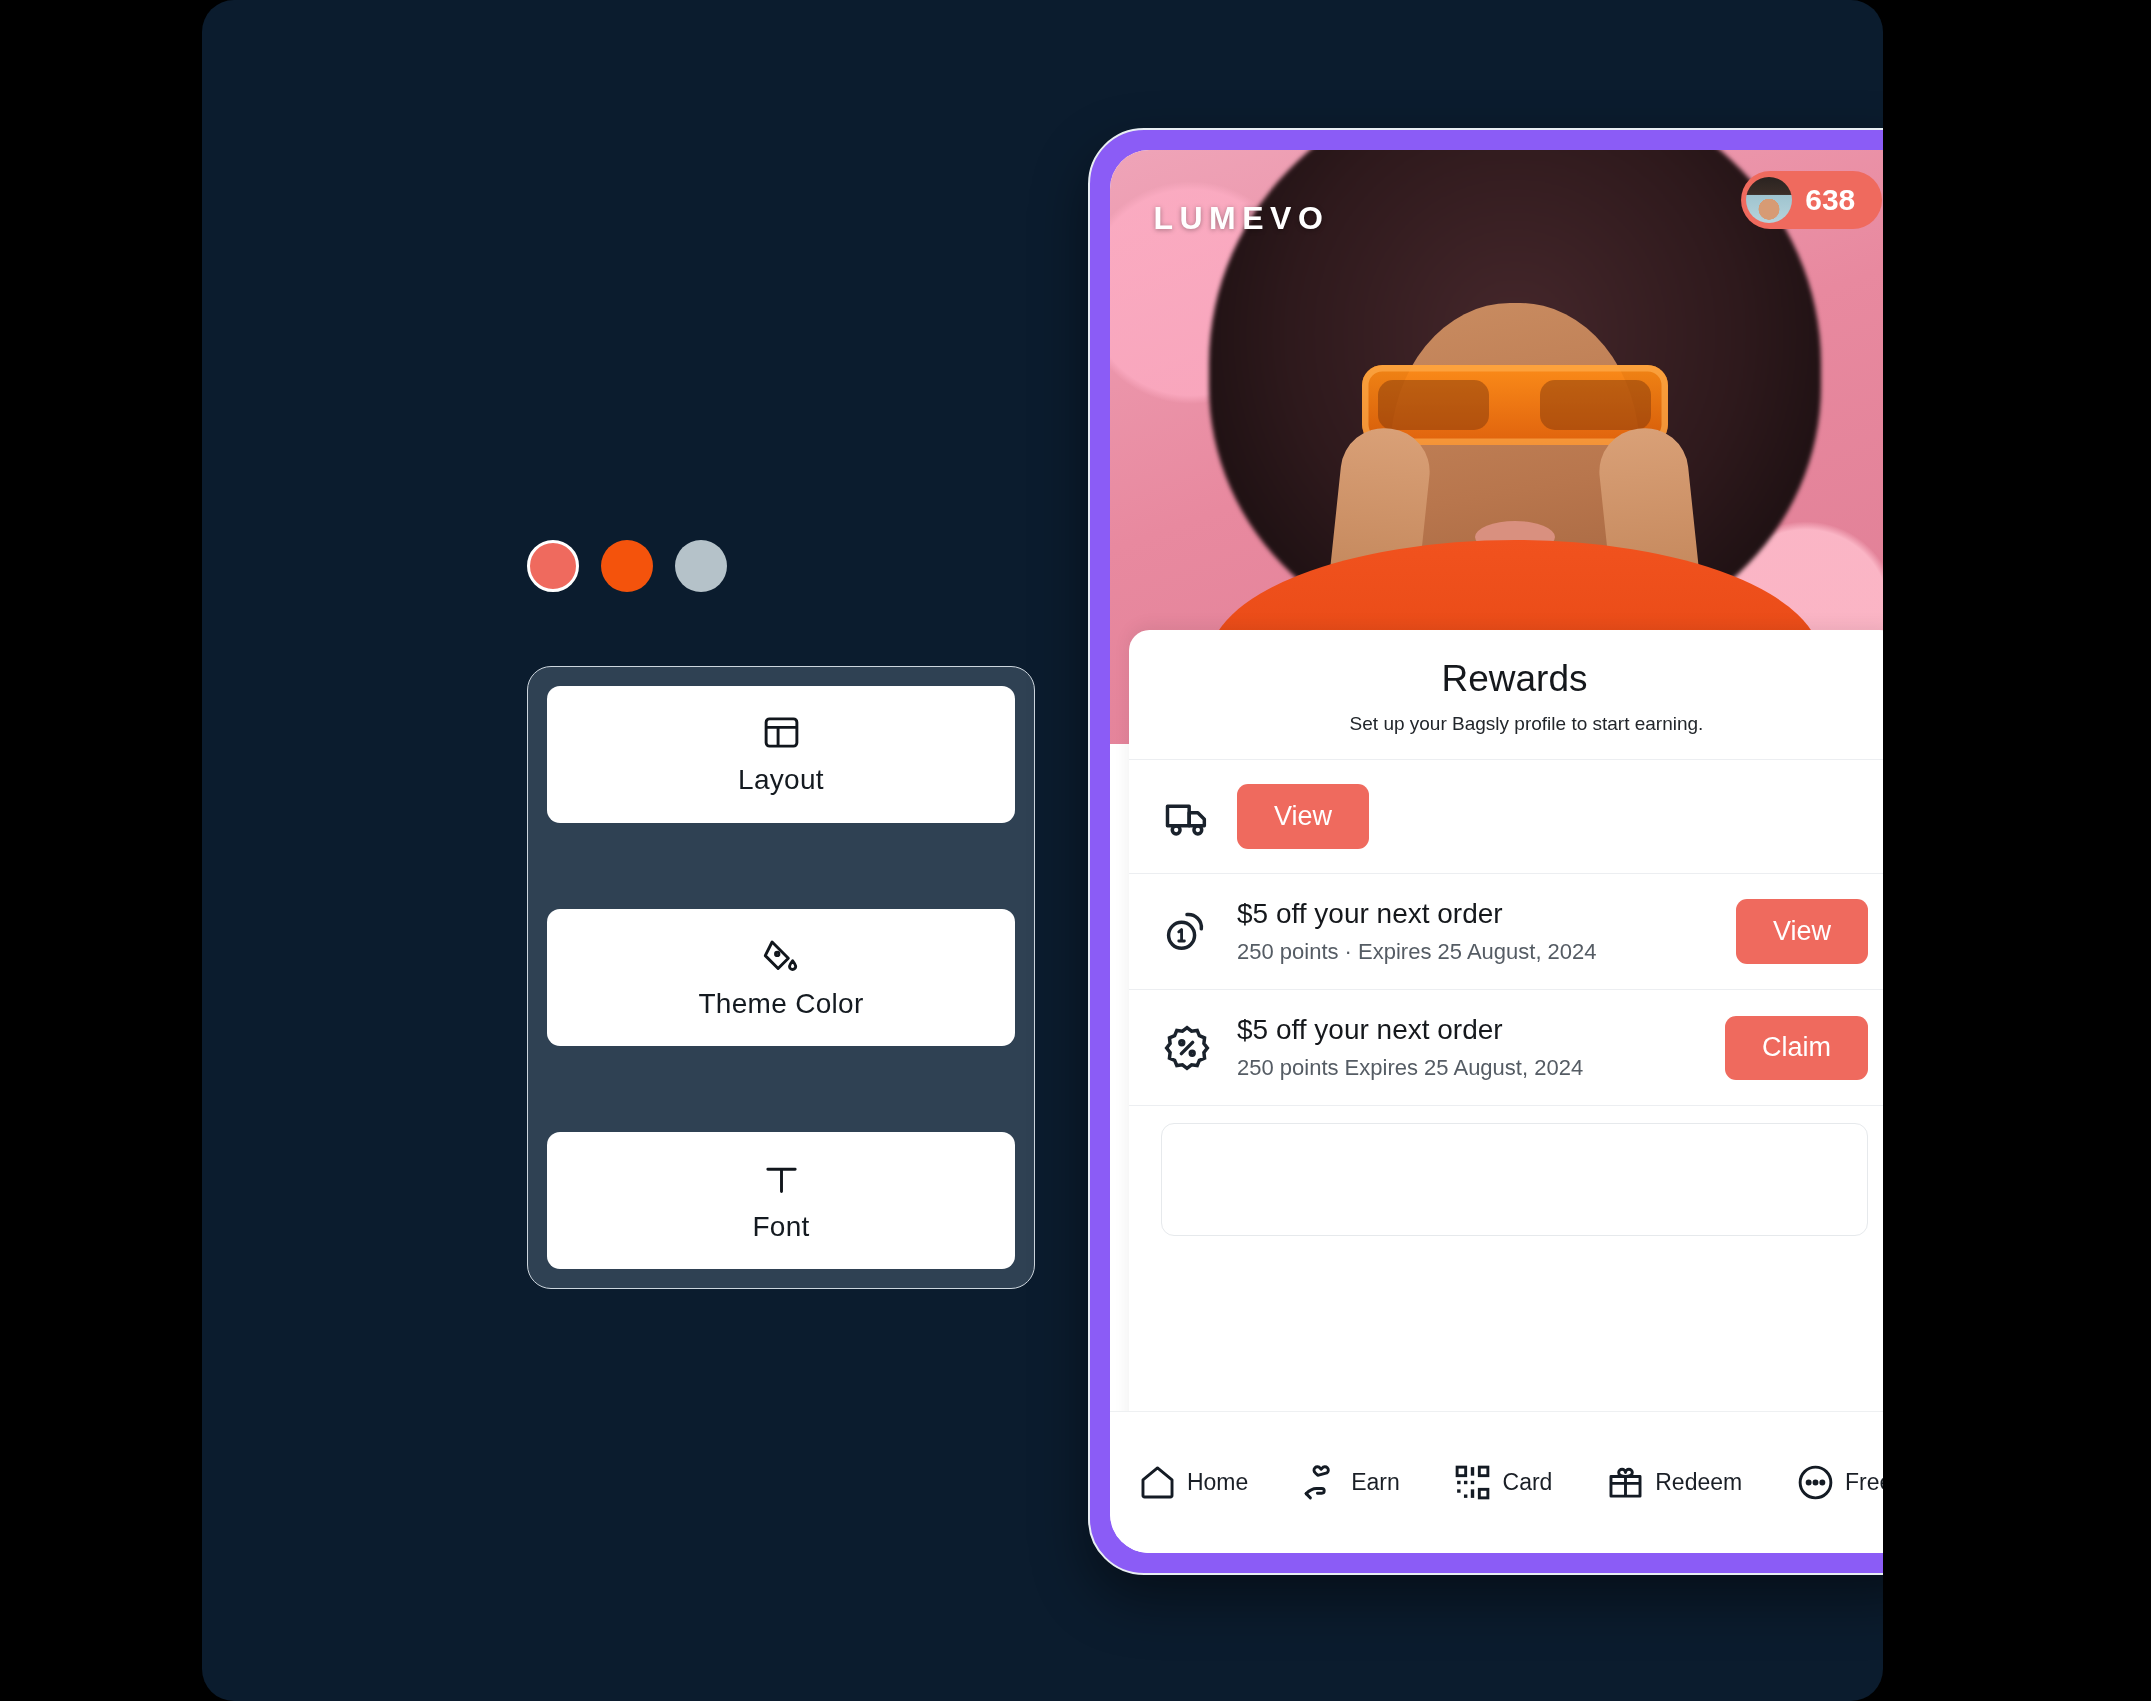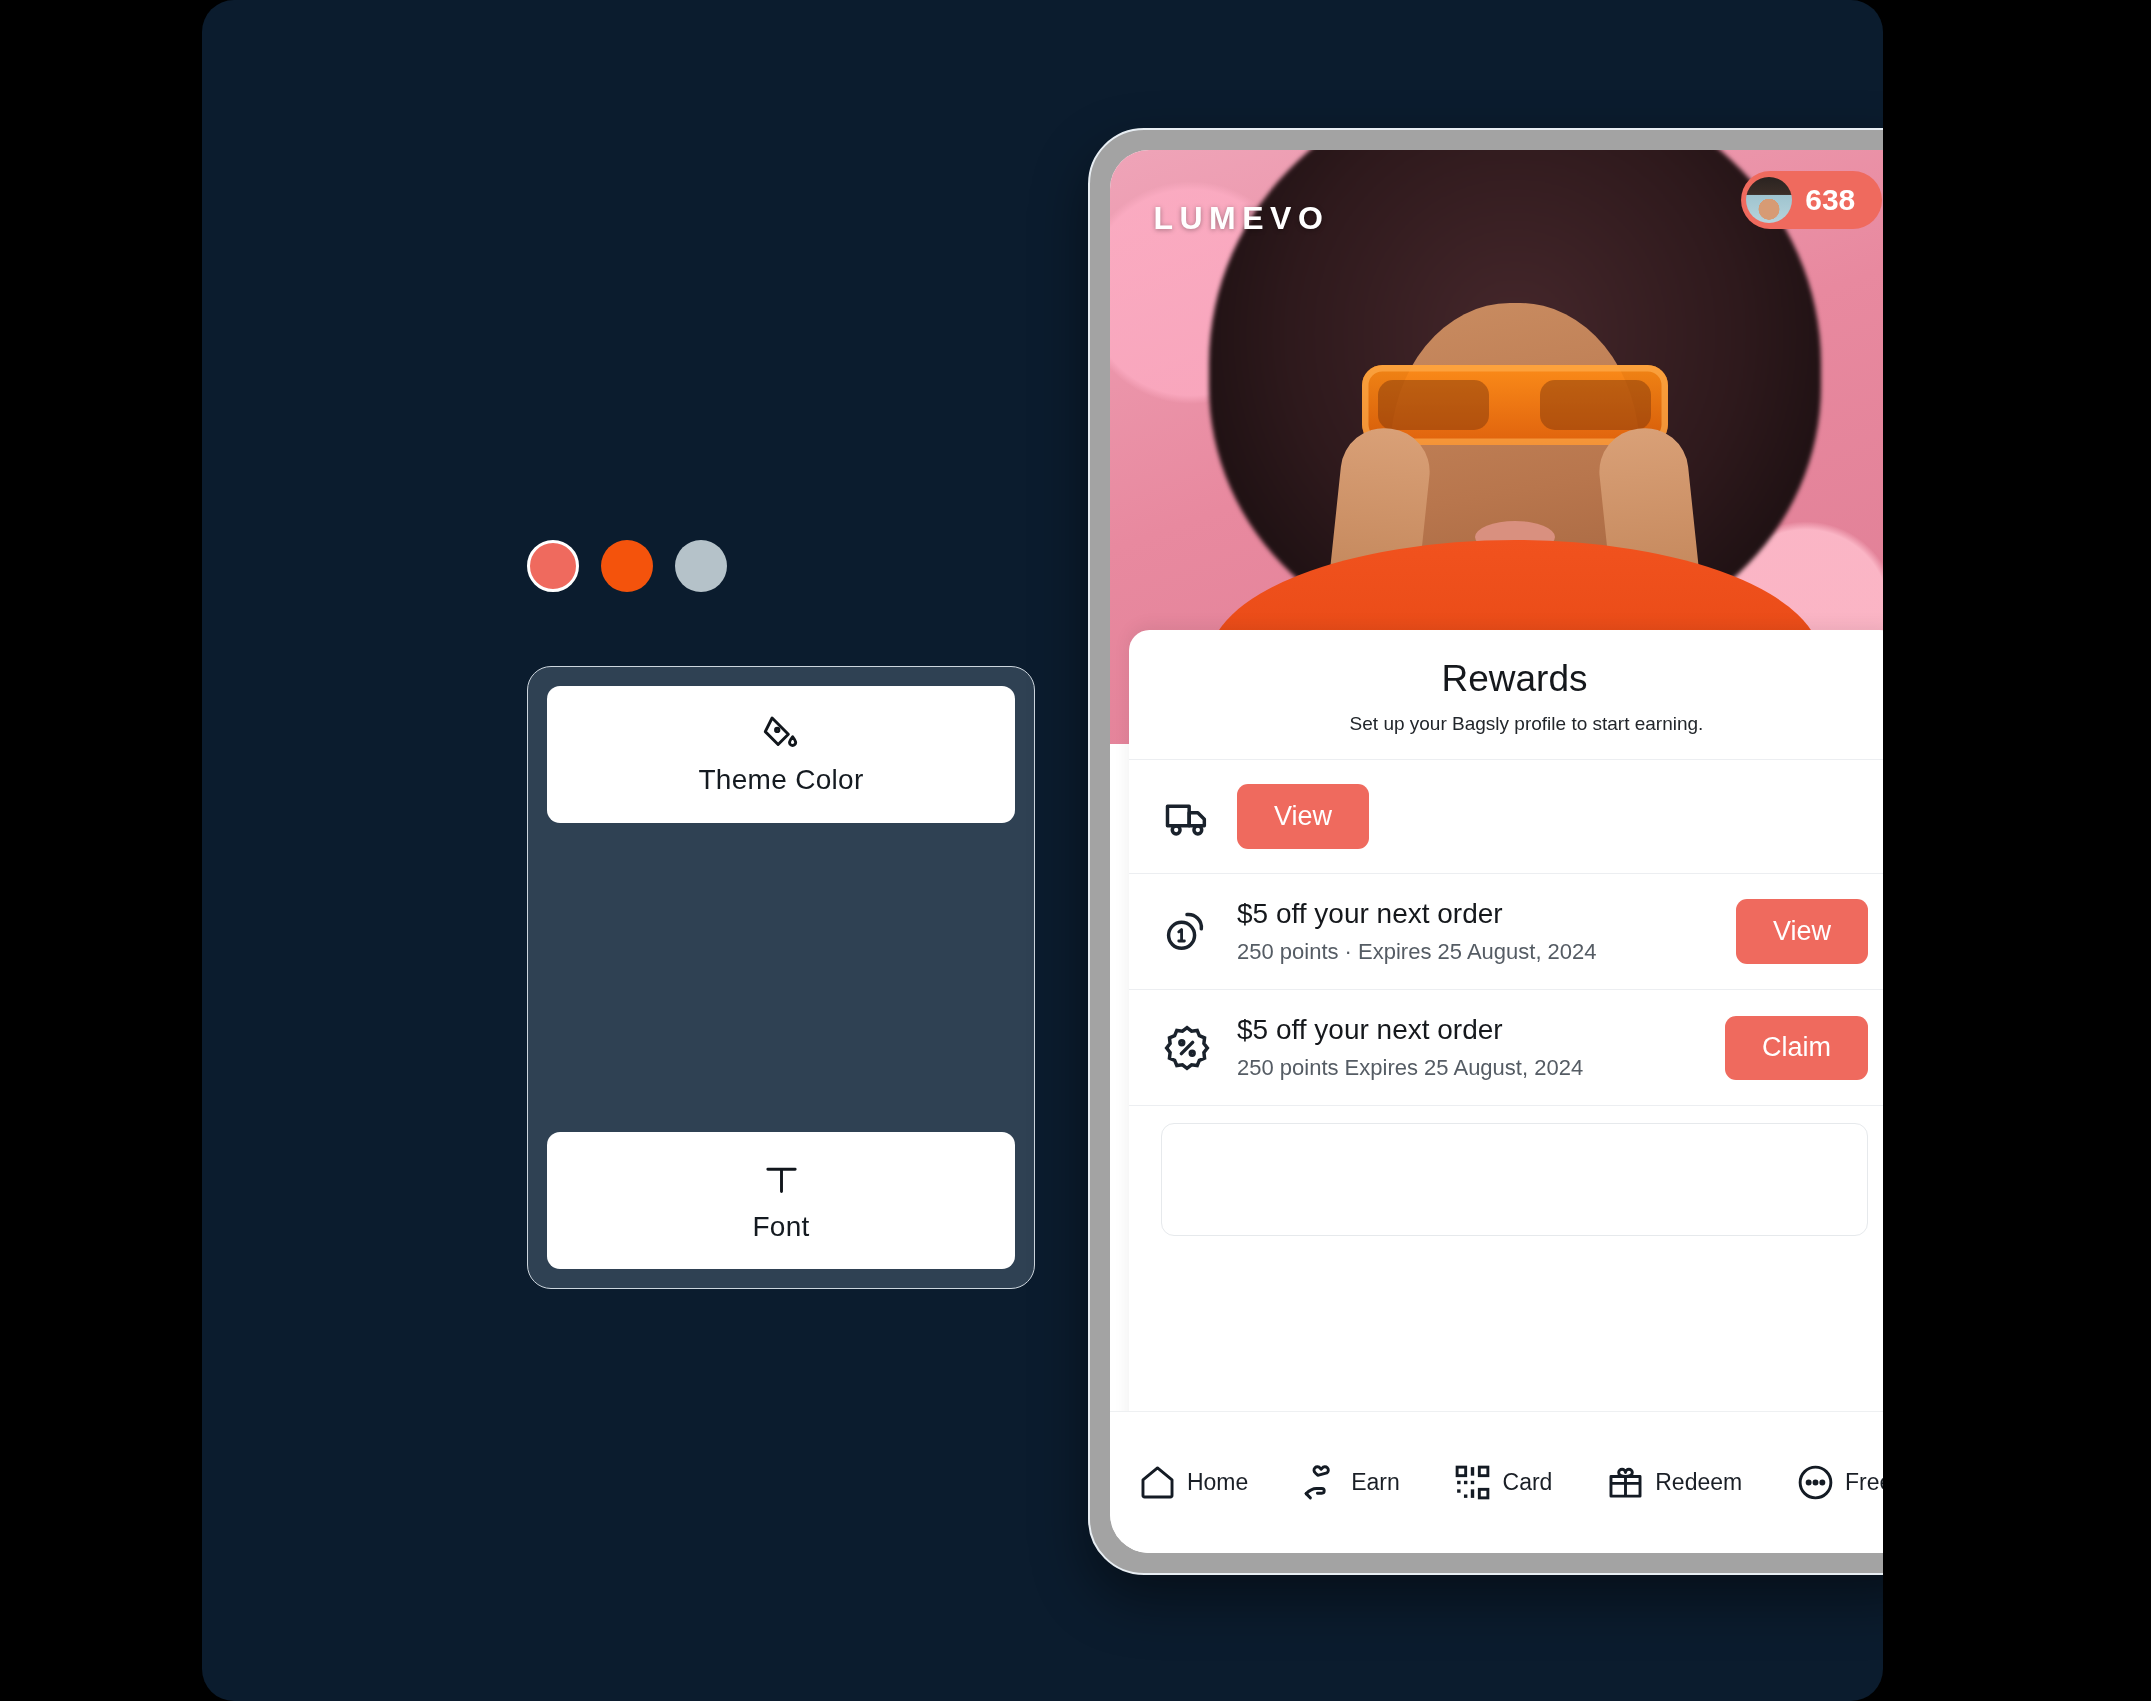--- a/index.html
+++ b/index.html
@@ -28,21 +28,21 @@
     background:#ffffff;border-radius:13px;height:137px;
     display:flex;flex-direction:column;align-items:center;justify-content:center;
     gap:11px;
   }
   .optCard .lbl{font-size:28px;color:#141a20;letter-spacing:0.3px;}
   .optIcon{width:41px;height:41px;display:block;}
 
   
   .phone{
     position:absolute;left:886px;top:128px;width:853px;height:1447px;
-    background:#a3a3a3;border-radius:56px;border:2.8px solid #e8eef3;
+    background:#8b5cf6;border-radius:56px;border:2.8px solid #e8eef3;
     box-sizing:border-box;padding:20.4px;
     box-shadow:0 24px 56px rgba(0,0,0,.45);
   }
   .screen{
     position:relative;width:100%;height:100%;
     background:#ffffff;border-radius:39px;overflow:hidden;
   }
 
   
   .hero{position:absolute;left:0;top:0;width:100%;height:594px;overflow:hidden;
@@ -144,20 +144,27 @@
  <div class="canvas">
 
   <div class="swatches">
     <div class="swatch sel" style="background:#ef6a5e"></div>
     <div class="swatch" style="background:#f4530c"></div>
     <div class="swatch" style="background:#b5c2c9"></div>
   </div>
 
   <div class="optionsPanel">
 
+    <div class="optCard">
+      <svg class="optIcon" viewBox="0 0 24 24" fill="none" stroke="#11161c" stroke-width="1.7">
+        <rect x="3" y="4" width="18" height="16" rx="2"></rect>
+            <path d="M3 9h18M10 9v11"></path>
+      </svg>
+      <div class="lbl">Layout</div>
+    </div>
 
     <div class="optCard">
       <svg class="optIcon" viewBox="0 0 24 24" fill="none" stroke="#11161c" stroke-width="1.7" stroke-linecap="round" stroke-linejoin="round">
         <path d="M6.5 3.5 16 13l-6 6-7.5-7.5z"></path>
             <circle cx="9.5" cy="10.5" r="1"></circle>
         <path d="M18.5 14.5c1 1.4 1.8 2.4 1.8 3.3a1.8 1.8 0 1 1-3.6 0c0-.9.8-1.9 1.8-3.3z"></path>
       </svg>
       <div class="lbl">Theme Color</div>
     </div>
 

